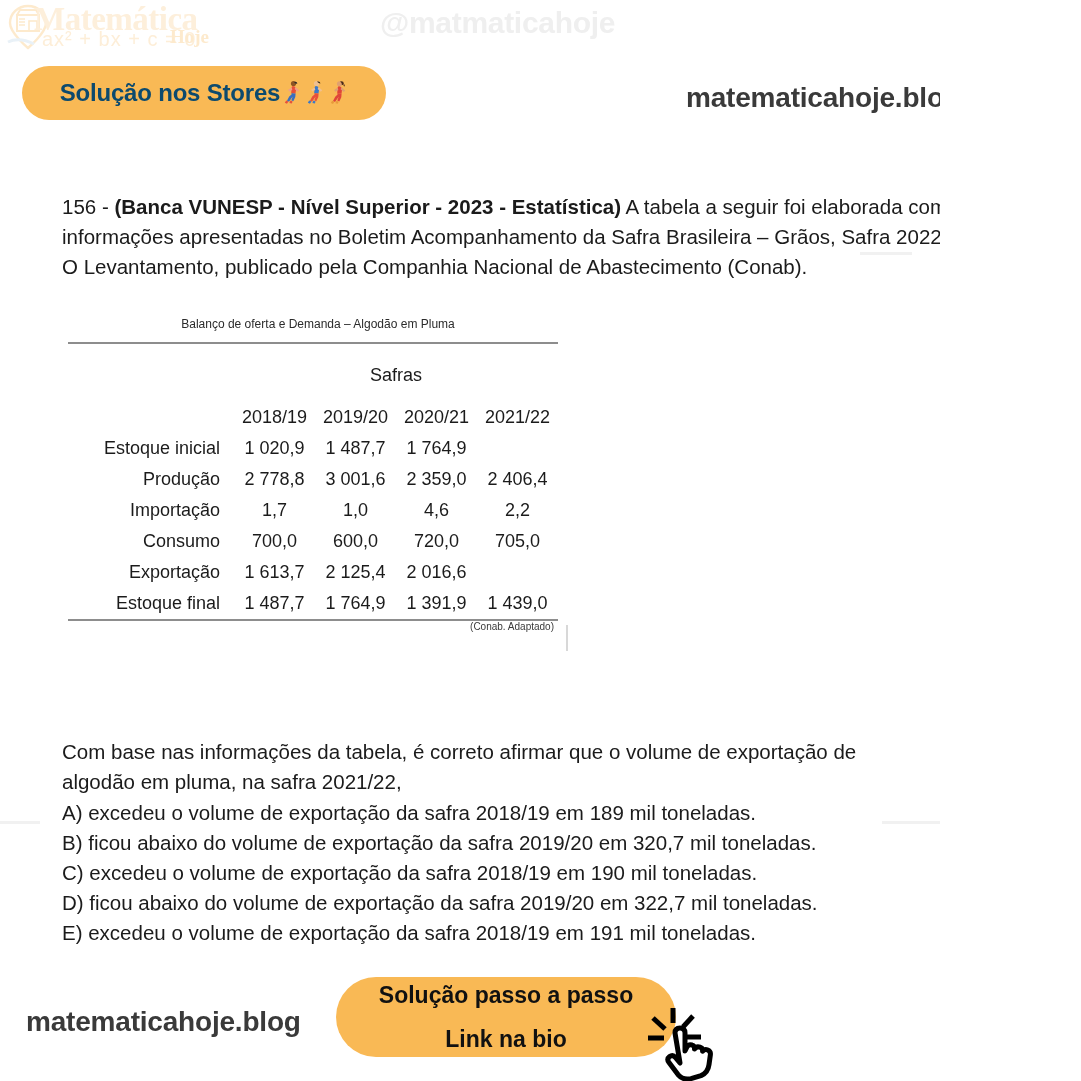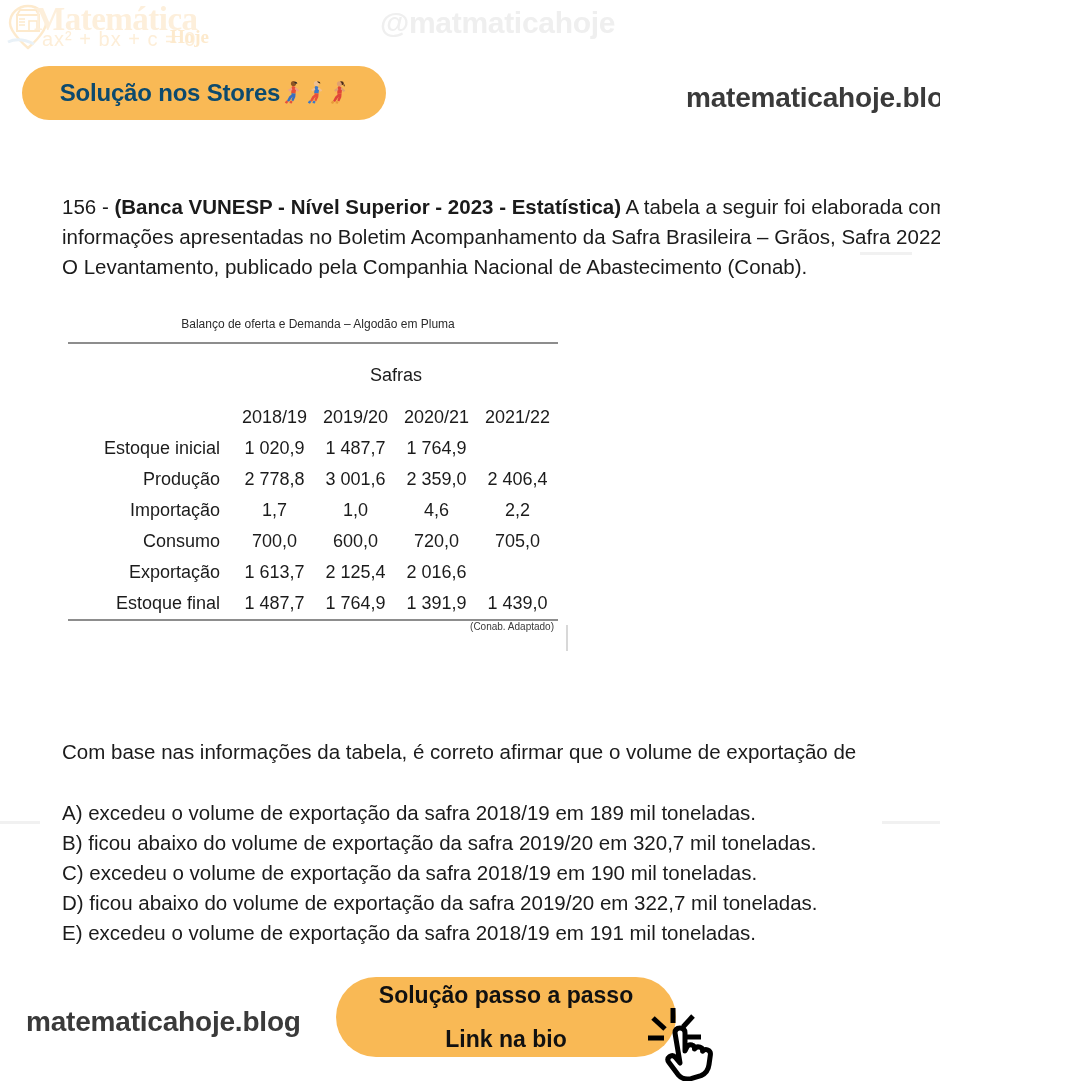--- a/index.html
+++ b/index.html
@@ -412,20 +412,21 @@
     </table>
 
     <div class="source">
       <span>(Conab. Adaptado)</span>
       <span class="divider-tick"></span>
     </div>
   </div>
 
   <div class="qprompt">
     <div>Com base nas informações da tabela, é correto afirmar que o volume de exportação de</div>
+    <div class="last-line">algodão em pluma, na safra 2021/22,</div>
   </div>
 
   <div class="options">
     <div class="option">A) excedeu o volume de exportação da safra 2018/19 em 189 mil toneladas.</div>
     <div class="option">B) ficou abaixo do volume de exportação da safra 2019/20 em 320,7 mil toneladas.</div>
     <div class="option">C) excedeu o volume de exportação da safra 2018/19 em 190 mil toneladas.</div>
     <div class="option">D) ficou abaixo do volume de exportação da safra 2019/20 em 322,7 mil toneladas.</div>
     <div class="option">E) excedeu o volume de exportação da safra 2018/19 em 191 mil toneladas.</div>
   </div>
 

